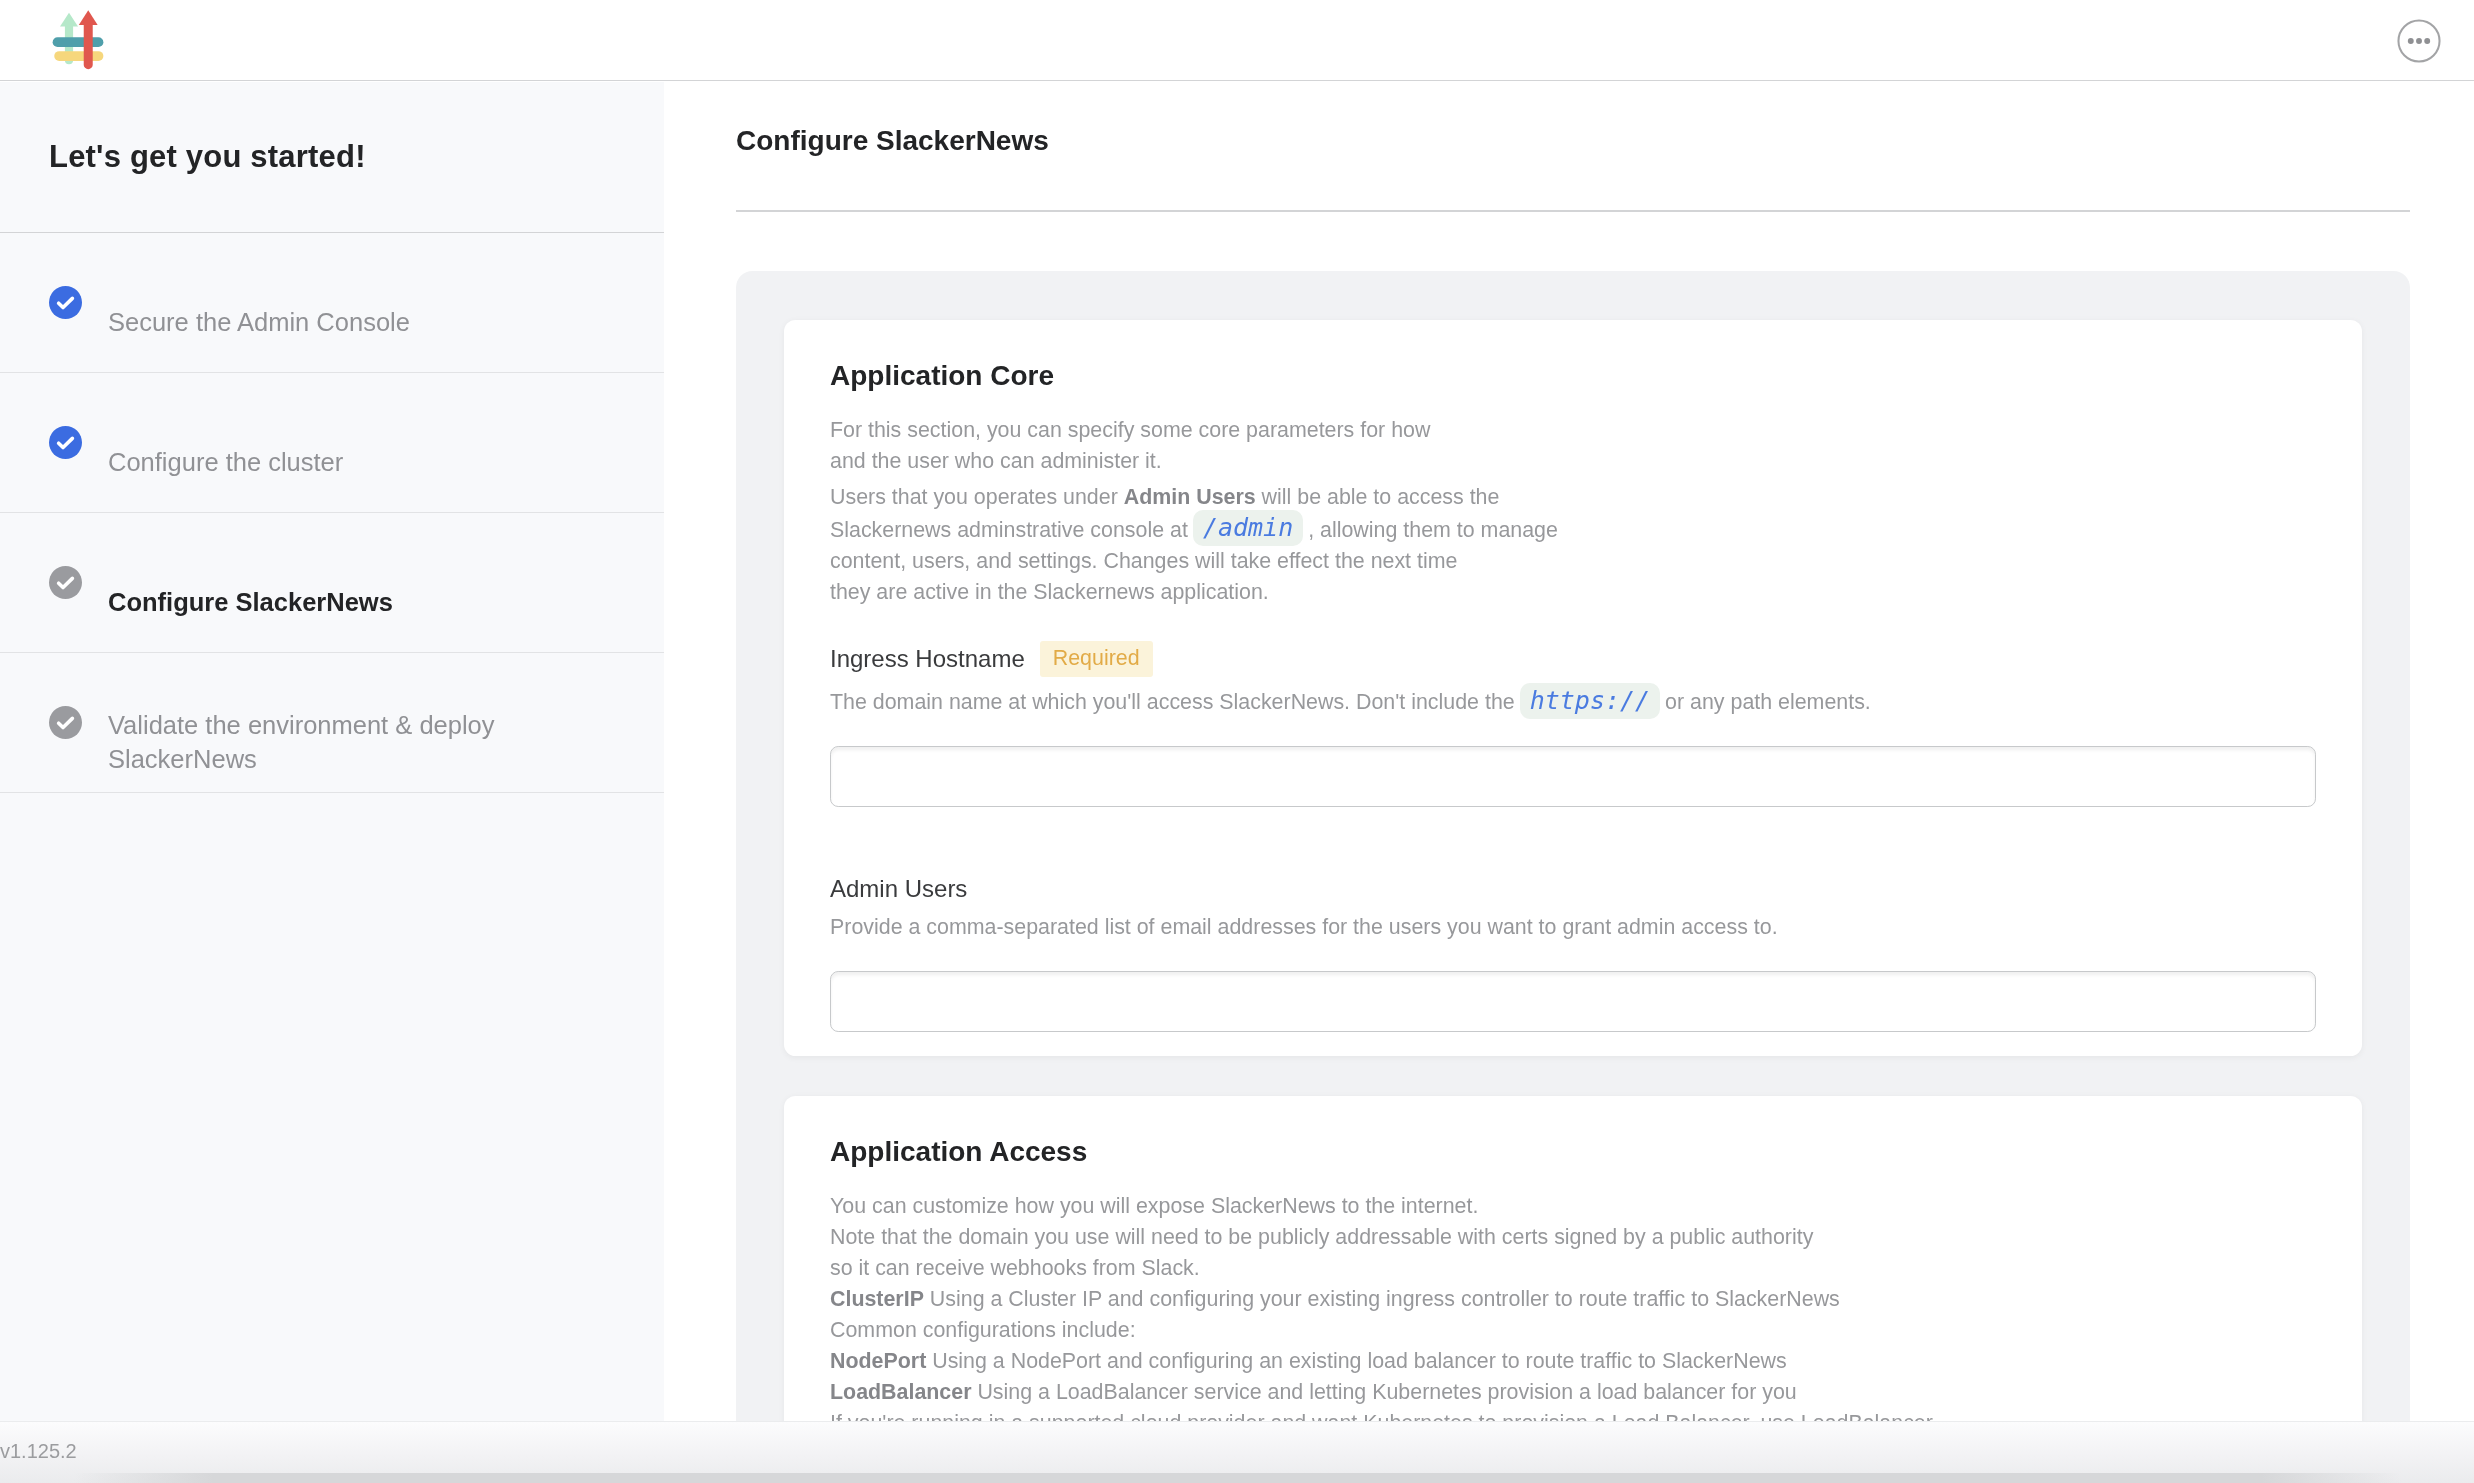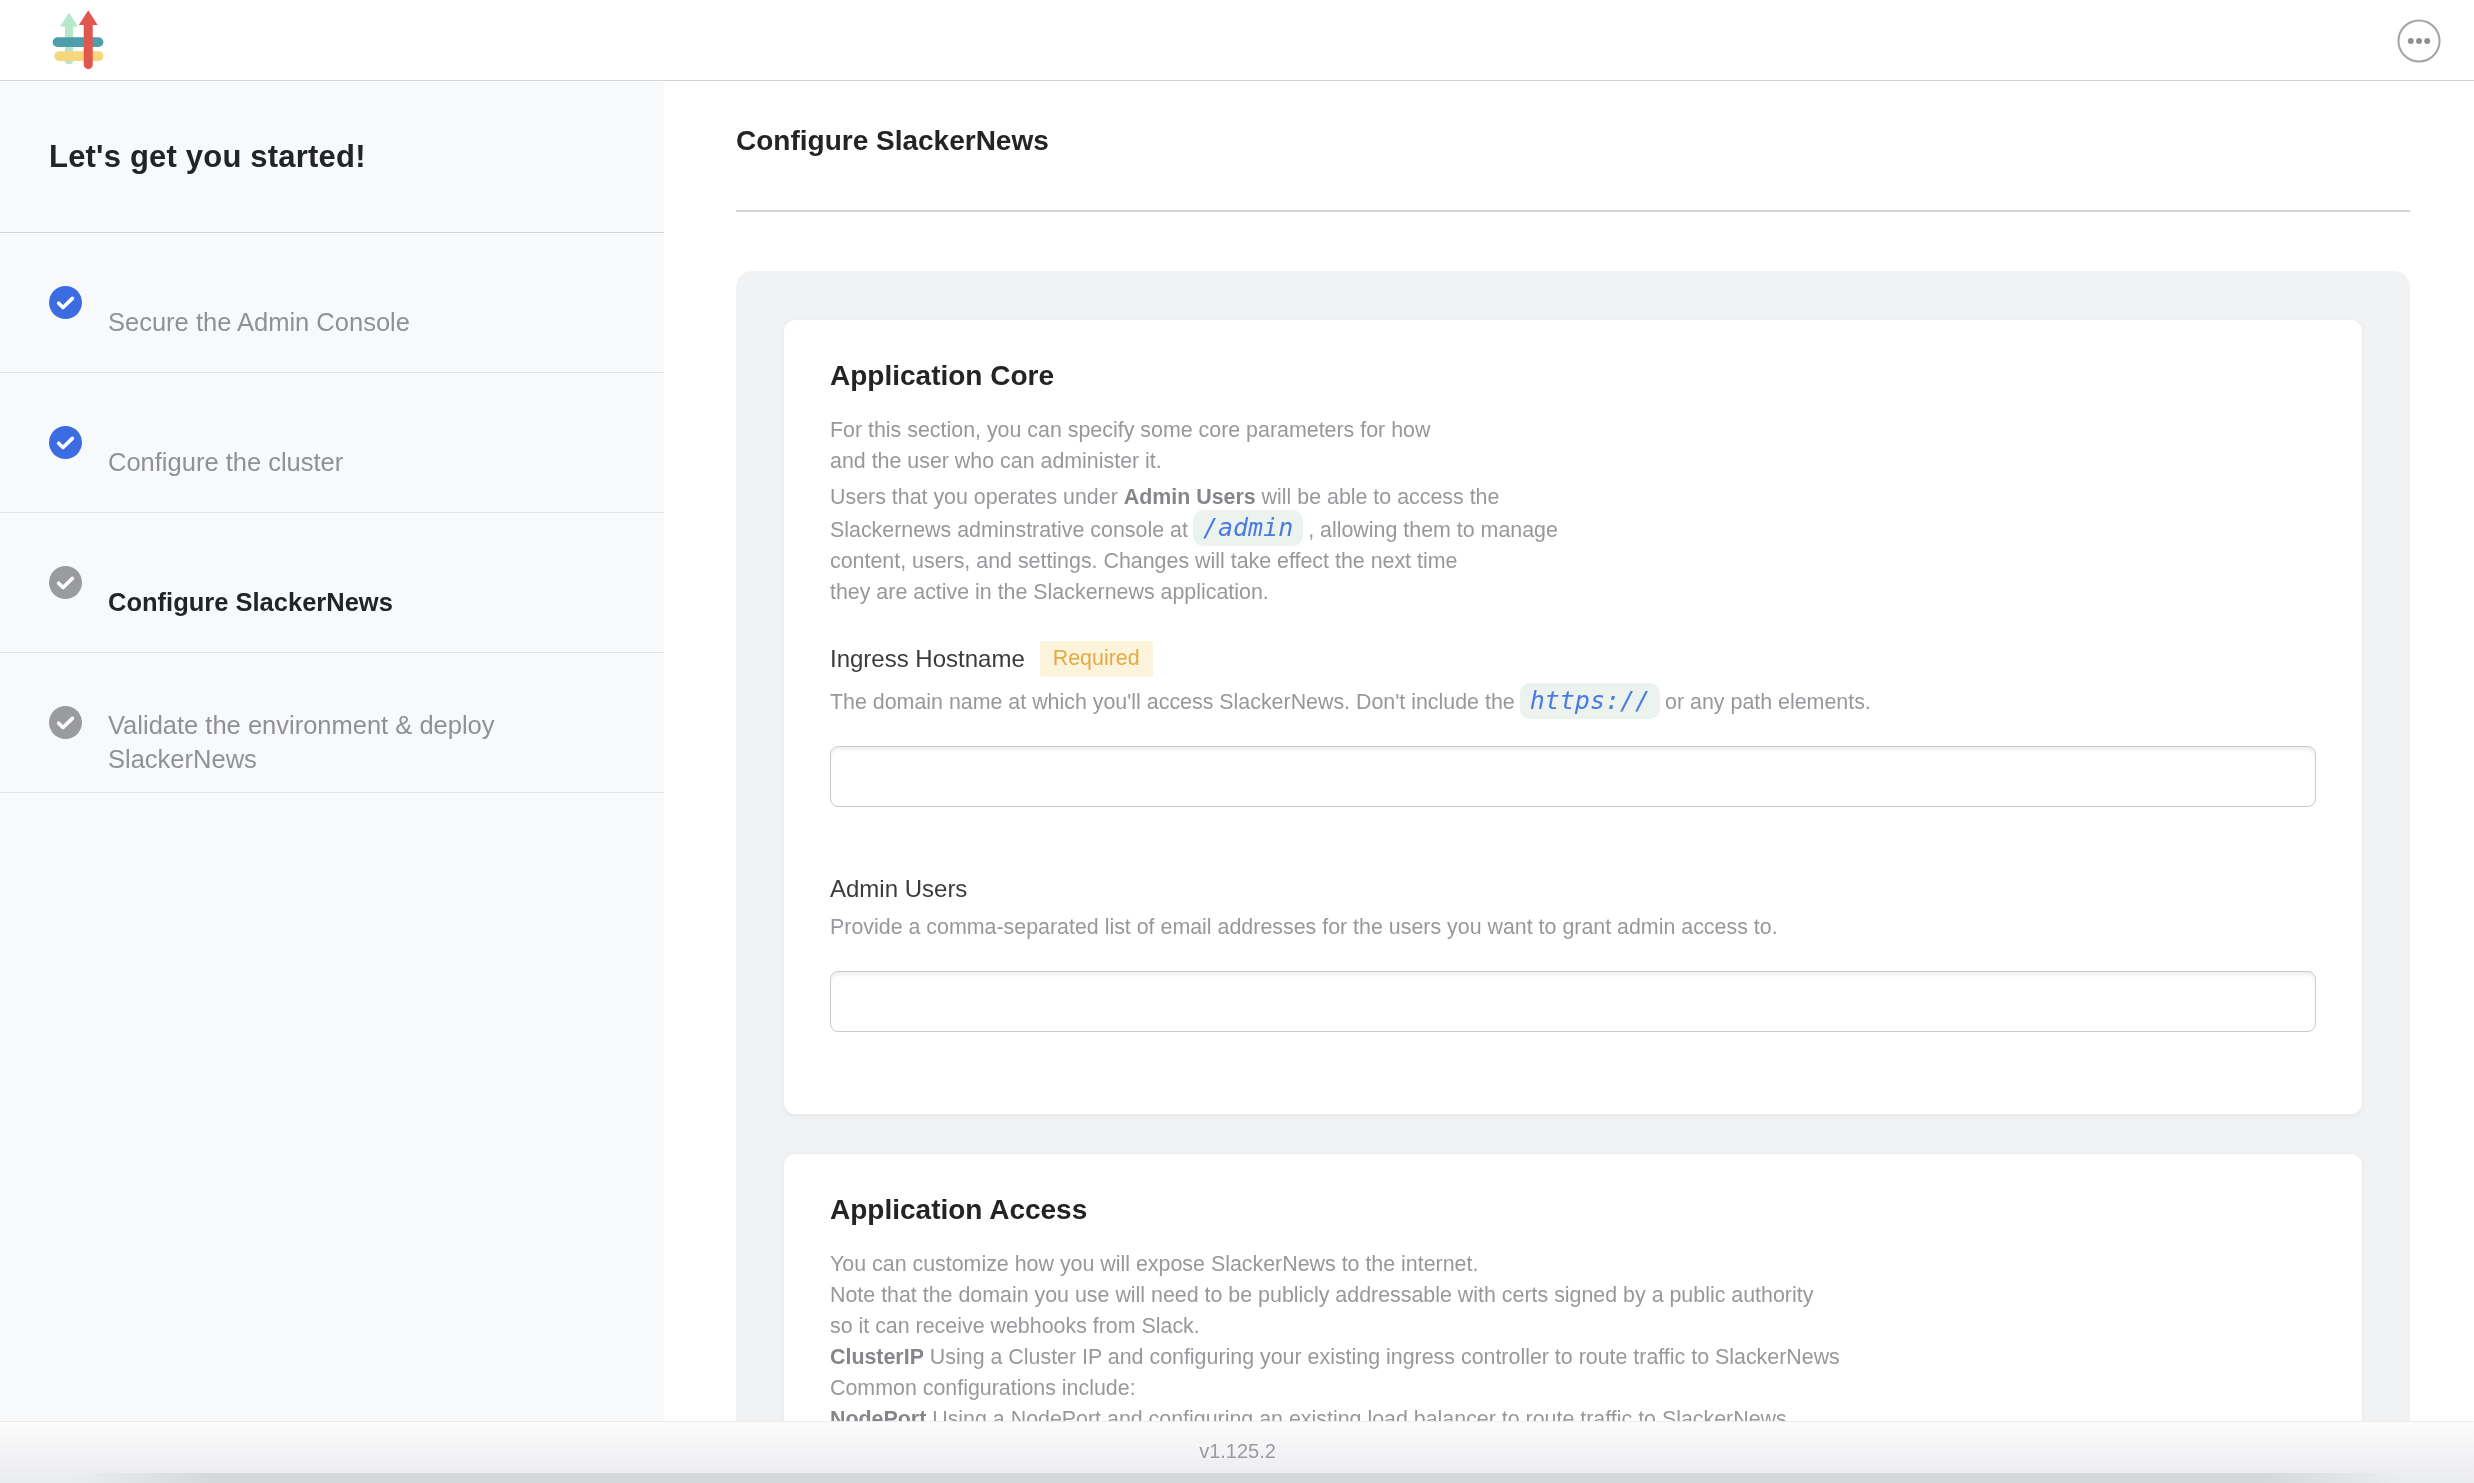--- a/index.html
+++ b/index.html
@@ -29,21 +29,21 @@
   .step.active .step-label { font-weight:bold; color:var(--text-dark,#232426); }
 
   
   .main { position:absolute; top:82px; left:664px; right:0; bottom:0; background:#fff;
     padding:43px 65px 0 72px; overflow:hidden; }
   .page-title { font-size:28px; font-weight:bold; color:var(--text-dark,#232426); }
   .title-divider { height:1.6px; background:var(--divider-strong,#d3d4d6); margin-top:53px; }
   .panel { margin-top:59px; background:var(--panel-bg,#f1f2f4); border-radius:16.5px;
     padding:49px 48px; min-height:988px; }
   .card { background:#fff; border-radius:11.5px; box-shadow:0 1.6px 6.6px rgba(0,0,0,.05);
-    padding:40px 46px 82px 46px; }
+    padding:40px 46px 24px 46px; }
   .card + .card { margin-top:40px; }
   .card-title { font-size:28px; font-weight:bold; color:var(--text-dark,#232426); margin-bottom:23px; }
   .p-line { font-size:21.4px; line-height:31px; color:var(--text-gray,#97989b); white-space:nowrap; }
   .p-line b, .bold-seg { font-weight:bold; color:var(--text-gray-bold,#85868a); }
   .para-gap { margin-top:5px; }
   .code-chip { font-family:"DejaVu Sans Mono","Liberation Mono",monospace; font-size:25px;
     color:var(--chip-text,#4a7be0); background:var(--chip-bg,#ecf2ed); border-radius:10px;
     padding:3.3px 10px; margin:0 5px;font-style:italic; }
   .field { margin-top:33px; }
   .field-label-row { display:inline-flex; align-items:center; gap:15px; }
@@ -54,21 +54,21 @@
   .text-input { display:block; width:100%; height:61px; margin-top:28px; background:#fff;
     border:1.6px solid #c7c9cb; border-radius:8.2px; box-shadow:inset 0 3.3px 3.3px rgba(0,0,0,.06);
     font-size:23px; padding:0 20px; color:#333; outline:none;
     font-family:"Liberation Sans","DejaVu Sans",sans-serif; }
   .field-gap { margin-top:68px; }
   .access-lines { margin-top:13px; }
 
   
   .footer { position:absolute; left:0; right:0; bottom:0; height:63px; z-index:10;
     background:linear-gradient(180deg,#fcfcfd 0%,#f2f2f4 55%,#eaebed 100%);
-    border-top:0.8px solid #ebecee; text-align:center; }
+    border-top:0.8px solid #ebecee; text-align:left; }
   .version { display:inline-block; margin-top:18px; font-size:20px; color:#9b9c9f; }
   .footer::after { content:""; position:absolute; bottom:0; left:3%; right:3%; height:10.7px;
     background:linear-gradient(90deg,transparent 0%,#d6d7d9 6%,#d6d7d9 94%,transparent 100%); }
 </style>
 </head>
 <body>
 
 <div class="stage">
 
   <div class="header">

